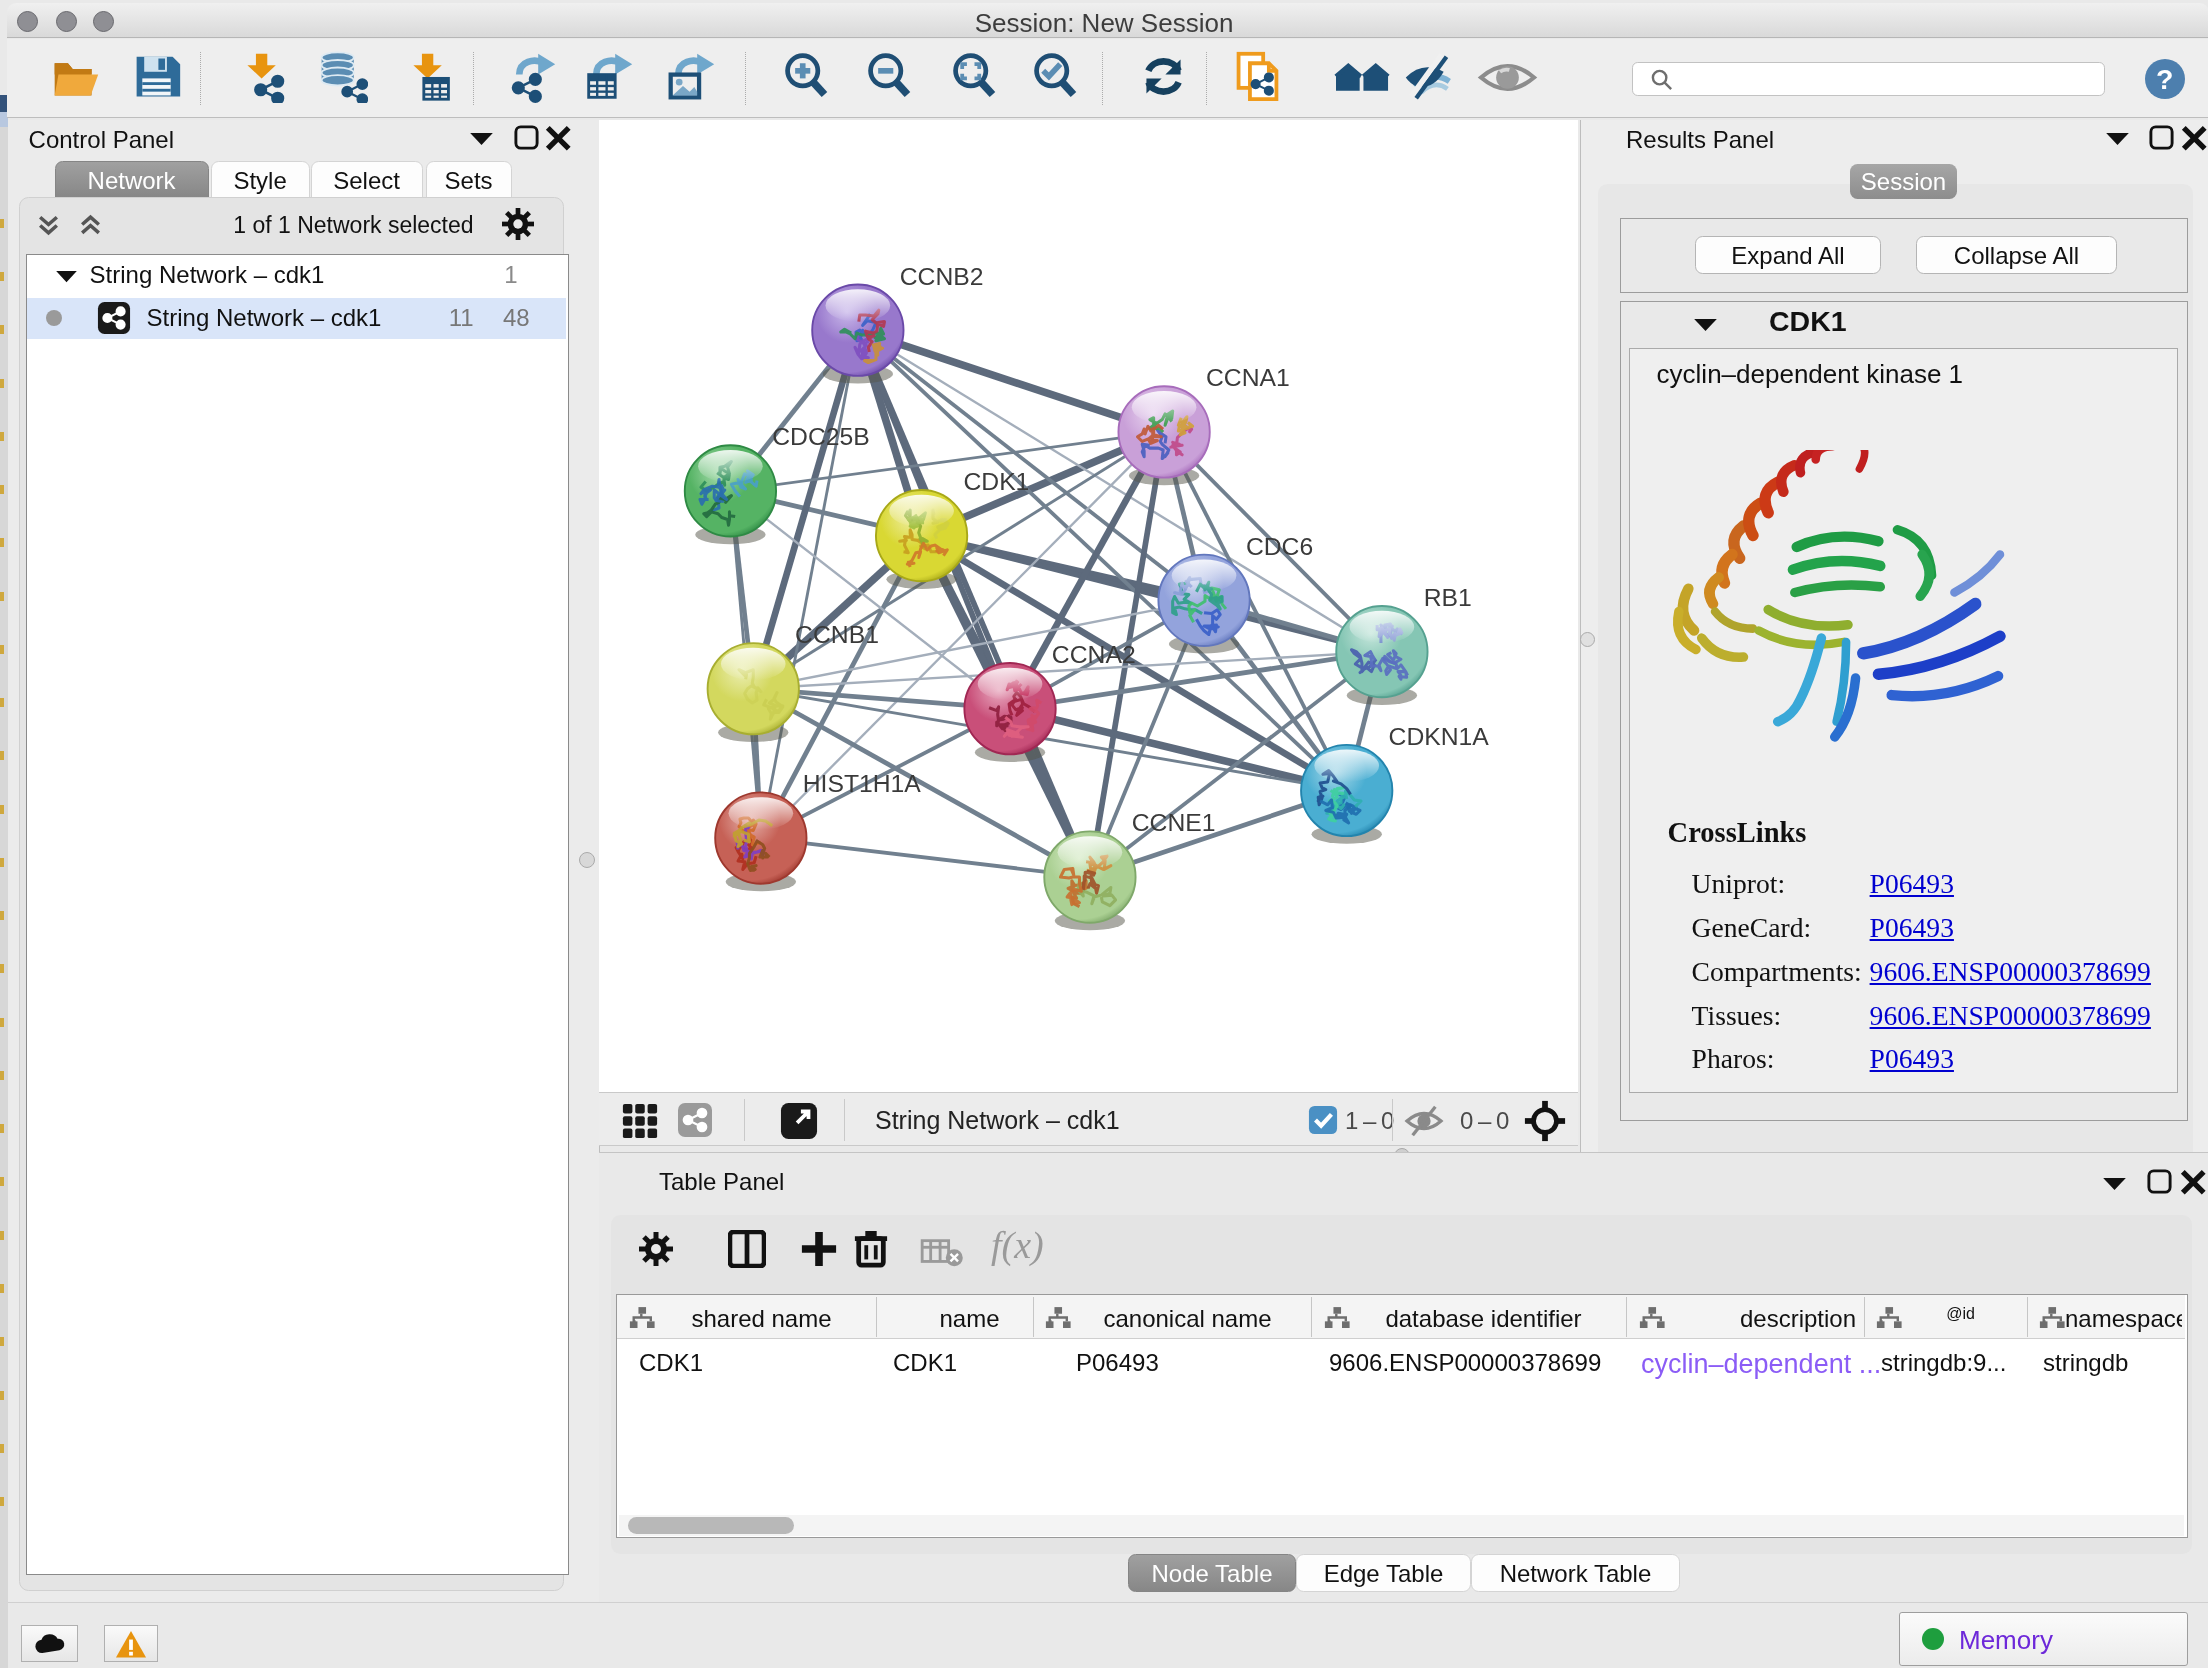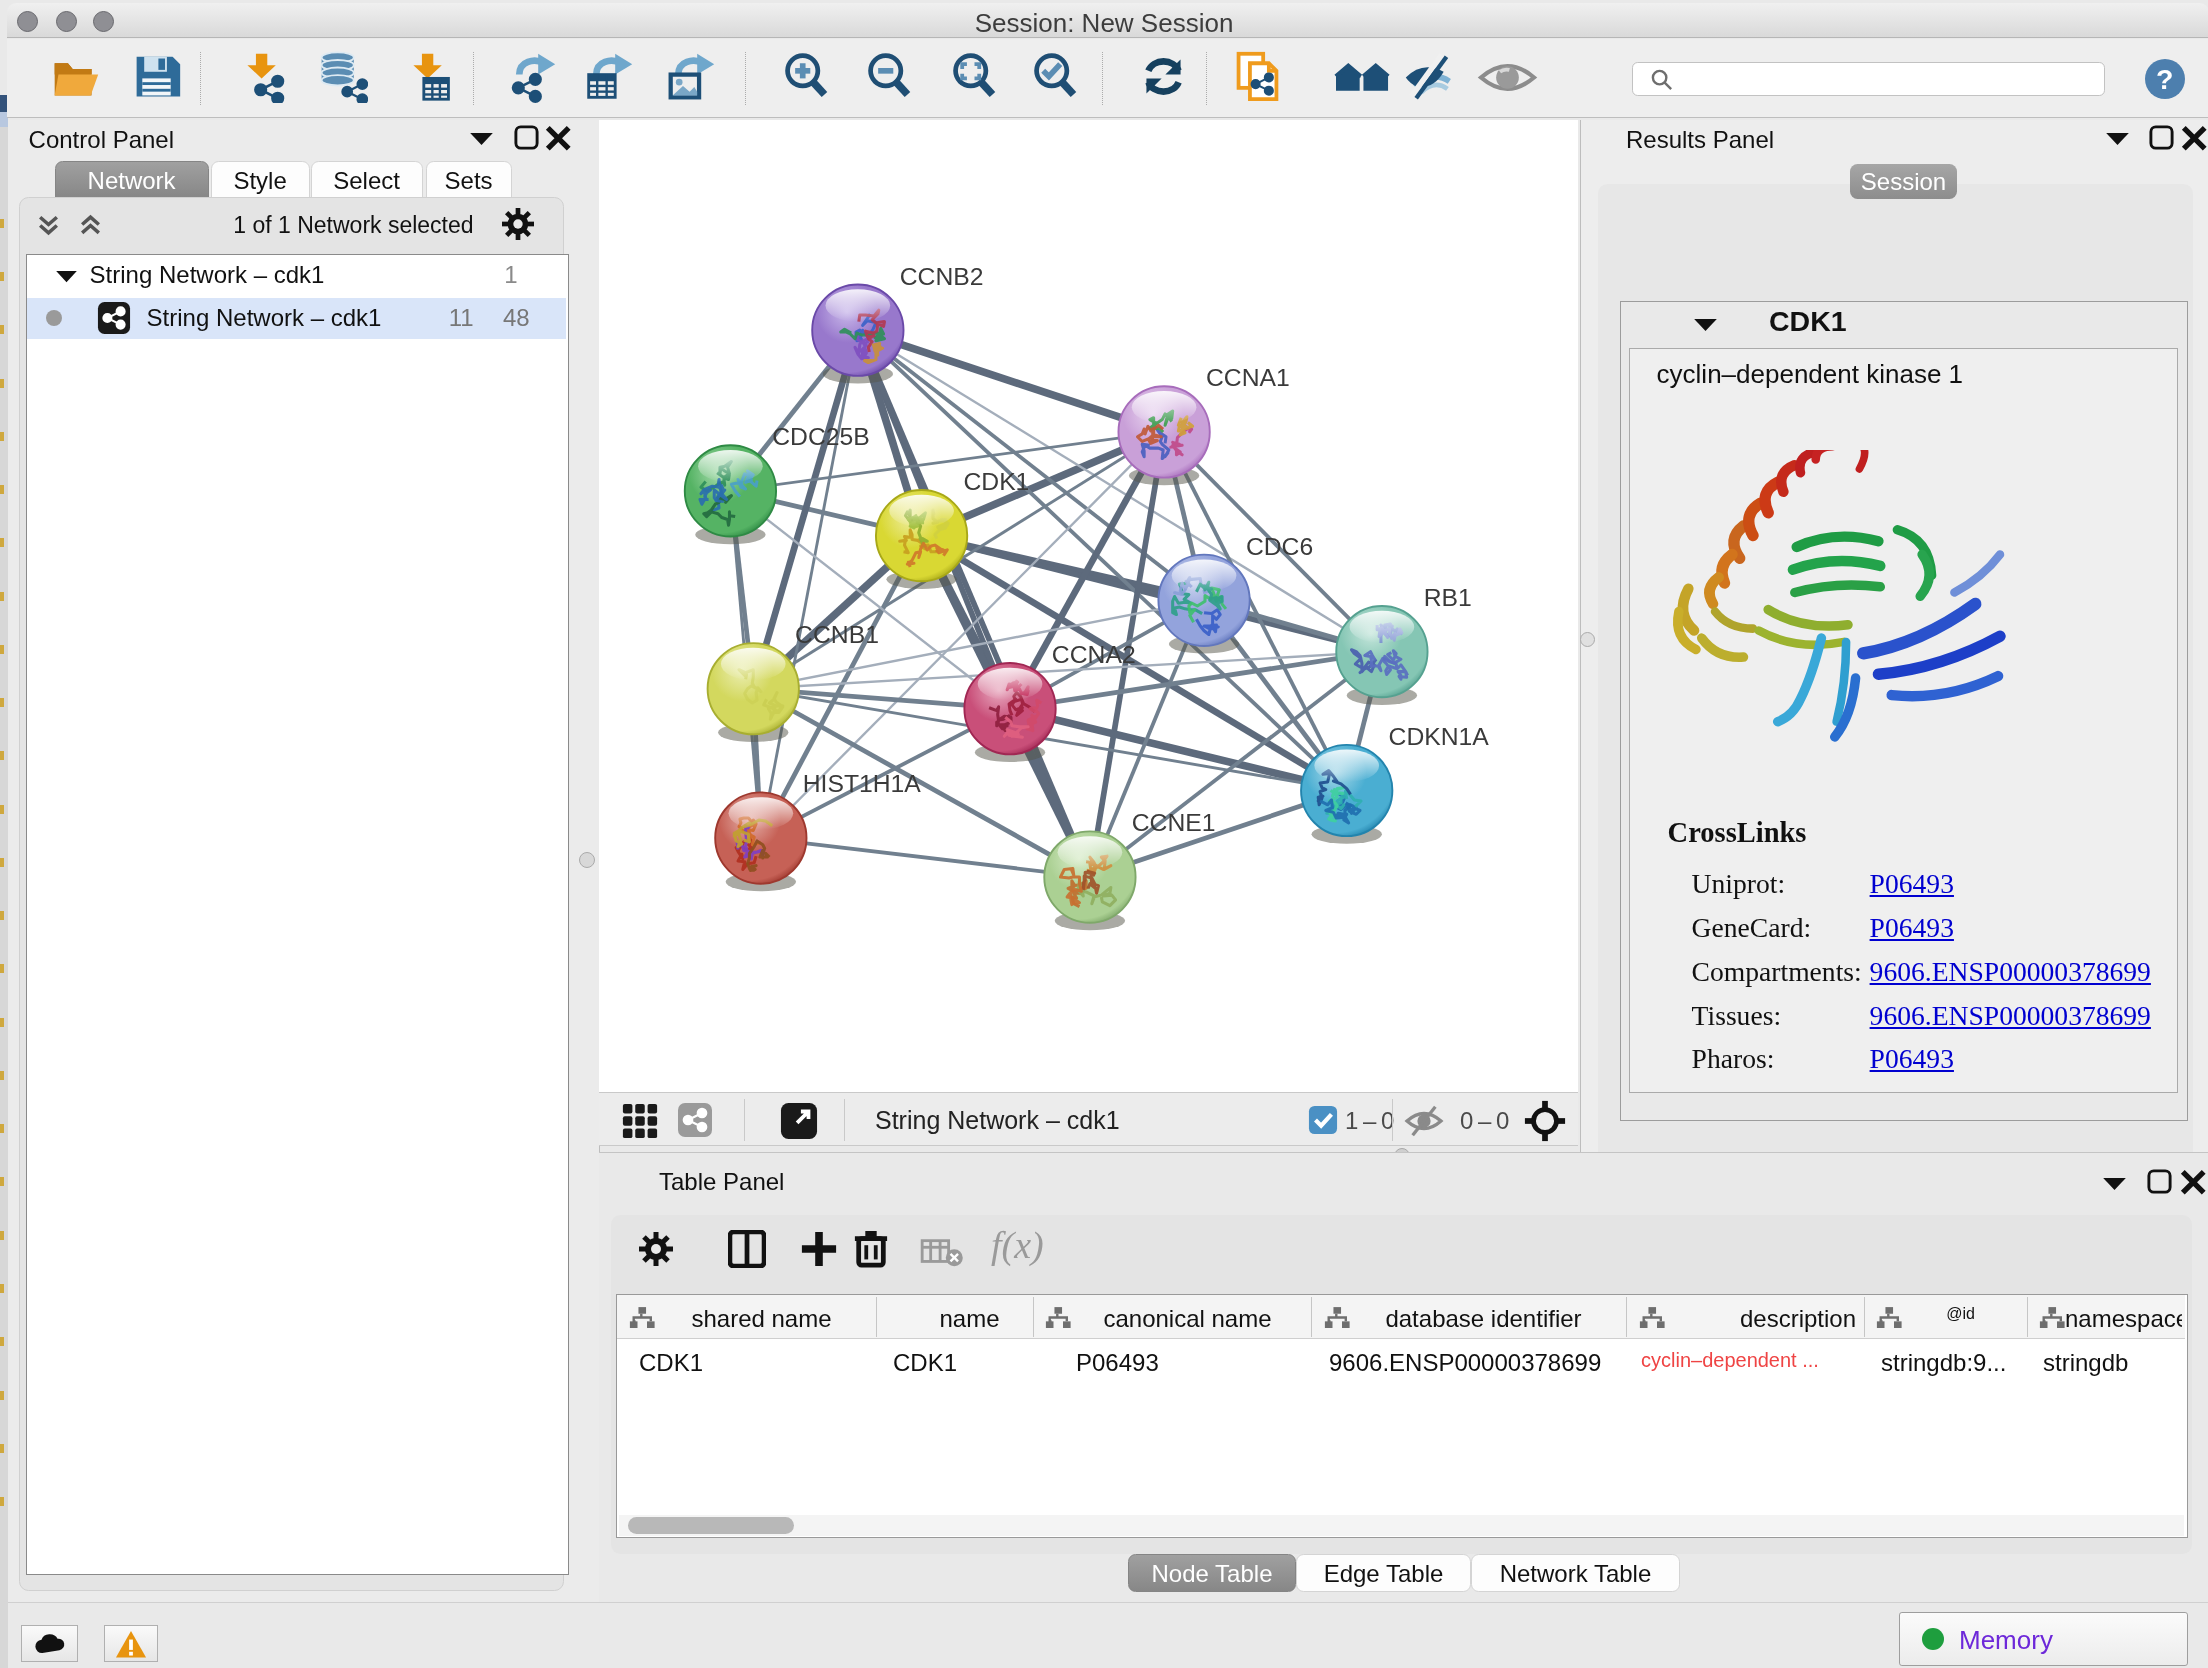--- a/index.html
+++ b/index.html
@@ -577,20 +577,24 @@
         <path d="M1 2 h24 l-12 13 z" fill="#111"></path>
       </svg></div>
     <div class="abs" style="left:567px;top:3.8px"><svg width="27" height="27" viewBox="0 0 28 28">
         <rect x="3" y="3" width="22" height="22" rx="5" fill="none" stroke="#111" stroke-width="3"></rect>
       </svg></div>
     <div class="abs" style="left:599px;top:3.8px"><svg width="28.5" height="28.5" viewBox="0 0 30 30">
         <path d="M6 2 L15 11 L24 2 L28 6 L19 15 L28 24 L24 28 L15 19 L6 28 L2 24 L11 15 L2 6 z" fill="#111"></path>
       </svg></div>
     <div class="abs" style="left:17px;top:64px;width:595px;height:1012px;background:#e7e7e7;border-radius:9.5px"></div>
     <div class="abs" style="left:269px;top:44px;width:107px;height:35px;border-radius:7.6px;background:linear-gradient(#a6a6a6,#8d8d8d);color:#fff;text-align:center;line-height:35px;font-size:24px">Session</div>
+    <div class="abs" style="left:39px;top:98px;width:568px;height:75px;border:1.9px solid #9c9c9c;background:#e9e9e9">
+      <div class="abs" style="left:74px;top:17px;width:186px;height:38px;background:#fdfdfd;border:1px solid #b5b5b5;border-radius:7.6px;text-align:center;line-height:38px;font-size:24px;color:#111">Expand All</div>
+      <div class="abs" style="left:295px;top:17px;width:201px;height:38px;background:#fdfdfd;border:1px solid #b5b5b5;border-radius:7.6px;text-align:center;line-height:38px;font-size:24px;color:#111">Collapse All</div>
+    </div>
     <div class="abs" style="left:39px;top:181px;width:568px;height:820px;border:1.9px solid #9c9c9c;background:#e9e9e9">
       <div class="abs" style="left:72px;top:15px"><svg width="25" height="16" viewBox="0 0 26 17">
           <path d="M1 2 h24 l-12 13 z" fill="#111"></path>
         </svg></div>
       <div class="abs" style="left:148px;top:2.9px;font-size:28.5px;font-weight:bold;color:#111">CDK1</div>
       <div class="abs" style="left:7.6px;top:46px;width:549px;height:745px;border:1.9px solid #aaa;background:#efefef">
         <div class="abs" style="left:27px;top:9.5px;font-size:26px;color:#111">cyclin–dependent kinase 1</div>
         <svg width="380" height="342" viewBox="1740 450 400 360" style="position:absolute;left:28.5px;top:101px">
           <path d="M1826 564 q-14 -20 4 -34" fill="none" stroke="#c9661e" stroke-width="12" stroke-linecap="round"></path>
           <path d="M1840 540 q-12 -22 8 -34" fill="none" stroke="#cc4e14" stroke-width="12" stroke-linecap="round"></path>
@@ -744,21 +748,21 @@
             <rect x="2" y="17" width="8" height="7"></rect>
             <rect x="20" y="17" width="8" height="7"></rect>
             <path d="M14 9 v4 h-8 v4 h2 M15 13 h9 v4" stroke="#6e6e6e" stroke-width="2.5" fill="none"></path>
           </g>
         </svg></div>
       <div class="abs" style="left:1448px;top:9.5px;width:117px;text-align:center;font-size:24px;color:#111;white-space:nowrap;overflow:hidden">namespace</div>
       <div class="abs" style="left:22px;top:54px;font-size:24px;color:#111;white-space:nowrap">CDK1</div>
       <div class="abs" style="left:276px;top:54px;font-size:24px;color:#111;white-space:nowrap">CDK1</div>
       <div class="abs" style="left:459px;top:54px;font-size:24px;color:#111;white-space:nowrap">P06493</div>
       <div class="abs" style="left:712px;top:54px;font-size:24px;color:#111;white-space:nowrap">9606.ENSP00000378699</div>
-      <div class="abs" style="left:1024px;top:54px;font-size:20px;color:#ef4444;white-space:nowrap">cyclin–dependent ...</div>
+      <div class="abs" style="left:1024px;top:54px;font-size:27px;color:#8b5cf6;white-space:nowrap">cyclin–dependent ...</div>
       <div class="abs" style="left:1264px;top:54px;font-size:24px;color:#111;white-space:nowrap">stringdb:9...</div>
       <div class="abs" style="left:1426px;top:54px;font-size:24px;color:#111;white-space:nowrap">stringdb</div>
       <div class="abs" style="left:1.9px;top:220px;width:1565px;height:21px;background:#f4f4f4"></div>
       <div class="abs" style="left:11.4px;top:222px;width:166px;height:17px;background:#b8b8b8;border-radius:8.6px"></div>
     </div>
     <div class="abs tab tabsel" style="left:529px;top:401px;width:168px;height:38px;line-height:38px">Node Table</div>
     <div class="abs tab" style="left:697px;top:401px;width:175px;height:38px;line-height:38px">Edge Table</div>
     <div class="abs tab" style="left:872px;top:401px;width:209px;height:38px;line-height:38px">Network Table</div>
   </div>
 <div class="abs" style="left:7.6px;top:1602px;width:2201px;height:67px;background:#e9e9e9;border-top:1.9px solid #d0d0d0"></div>

